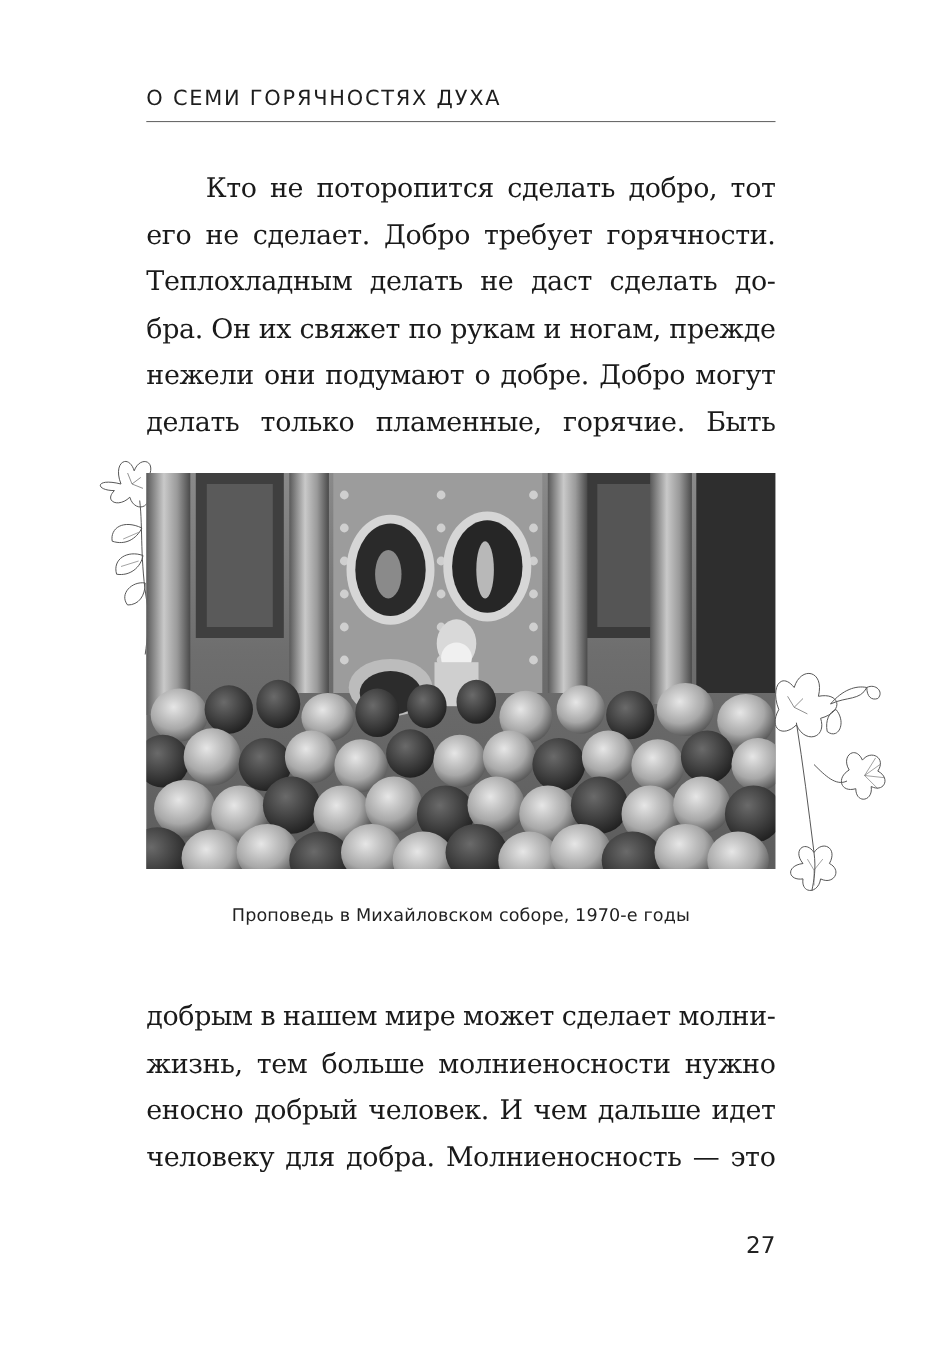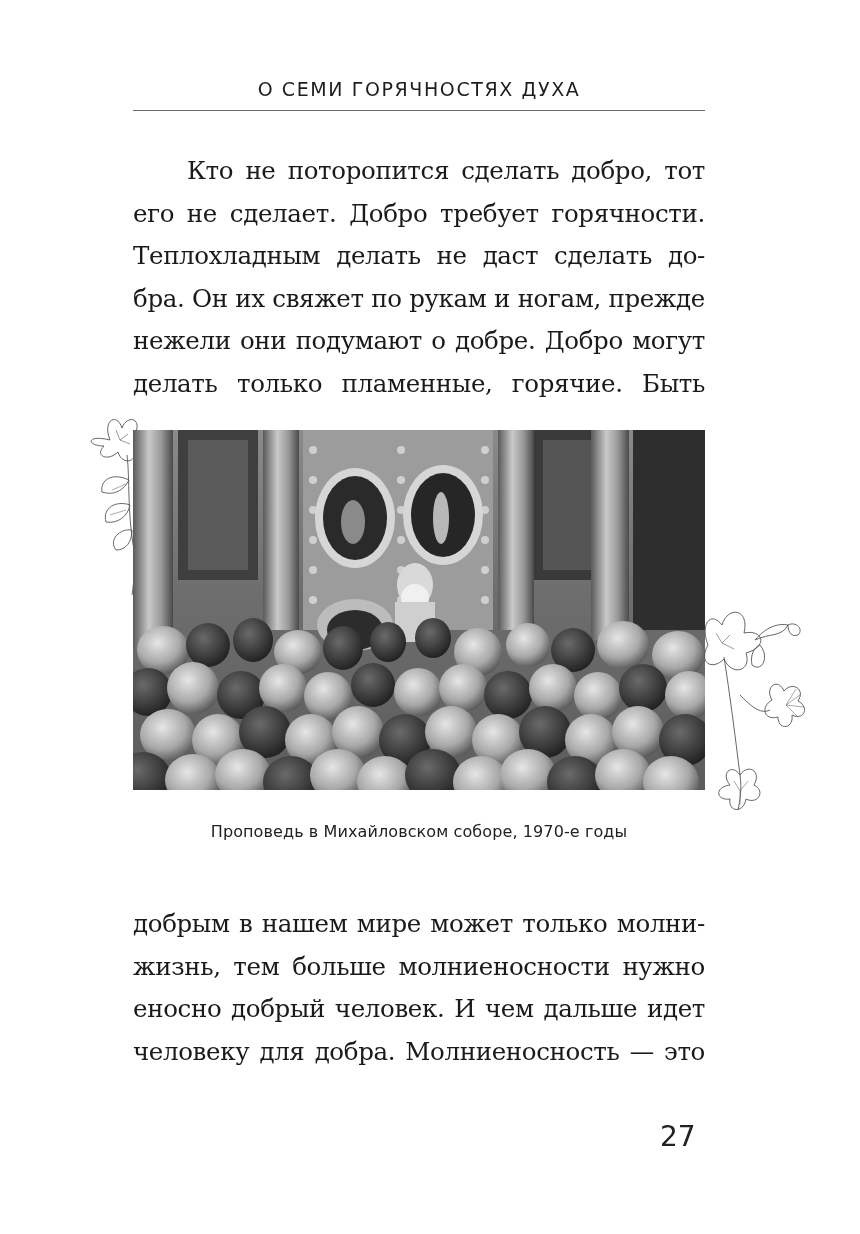--- a/index.html
+++ b/index.html
@@ -12,21 +12,20 @@
       height: 1234px;
       position: relative;
       overflow: hidden;
       color: #1a1a1a;
     }
     .running-head {
       position: absolute;
       left: 133px;
       width: 572px;
       top: 78px;
-      text-align: center;
       font-family: "DejaVu Sans", sans-serif;
       font-size: 19px;
       letter-spacing: 1.6px;
       color: #1e1e1e;
       font-weight: normal;
     }
     .head-rule {
       position: absolute;
       left: 133px;
       width: 572px;
@@ -79,23 +78,23 @@
       font-family: "DejaVu Sans", sans-serif;
       font-size: 16px;
       color: #222;
       letter-spacing: 0.1px;
     }
     .page-number {
       position: absolute;
       left: 660px;
       width: 45px;
       top: 1120px;
-      text-align: left;
+      text-align: right;
       font-family: "DejaVu Sans", sans-serif;
-      font-size: 28px;
+      font-size: 21px;
       color: #222;
     }
     .floral {
       position: absolute;
       pointer-events: none;
     }
     .floral-left { left: 72px; top: 400px; width: 100px; height: 200px; }
     .floral-right { left: 700px; top: 595px; width: 120px; height: 230px; }
   </style>
 </head>
@@ -270,19 +269,19 @@
     <path d="M86 110 L100 100 M86 110 L104 112 M86 110 L98 122 M86 110 L96 94" stroke-width="0.5"></path>
     <path d="M40 100 C50 110, 60 120, 70 115"></path>
     <path d="M30 190 C20 178, 32 168, 40 180 C48 168, 62 176, 54 190 C66 196, 58 210, 46 204 C44 218, 28 218, 30 204 C16 206, 14 192, 30 190 Z"></path>
     <path d="M40 196 L34 186 M40 196 L48 186 M40 196 L40 210" stroke-width="0.5"></path>
   </svg>
 </div>
 
 <div class="caption">Проповедь в Михайловском соборе, 1970-е годы</div>
 
 <div class="body-text para-bottom">
-  <span class="line">добрым в нашем мире может только молни-</span>
+  <span class="line">добрым в нашем мире может сделает молни-</span>
   <span class="line">жизнь, тем больше молниеносности нужно</span>
   <span class="line">еносно добрый человек. И чем дальше идет</span>
   <span class="line last">человеку для добра. Молниеносность — это</span>
 </div>
 
 <div class="page-number">27</div>
 
 </body></html>

